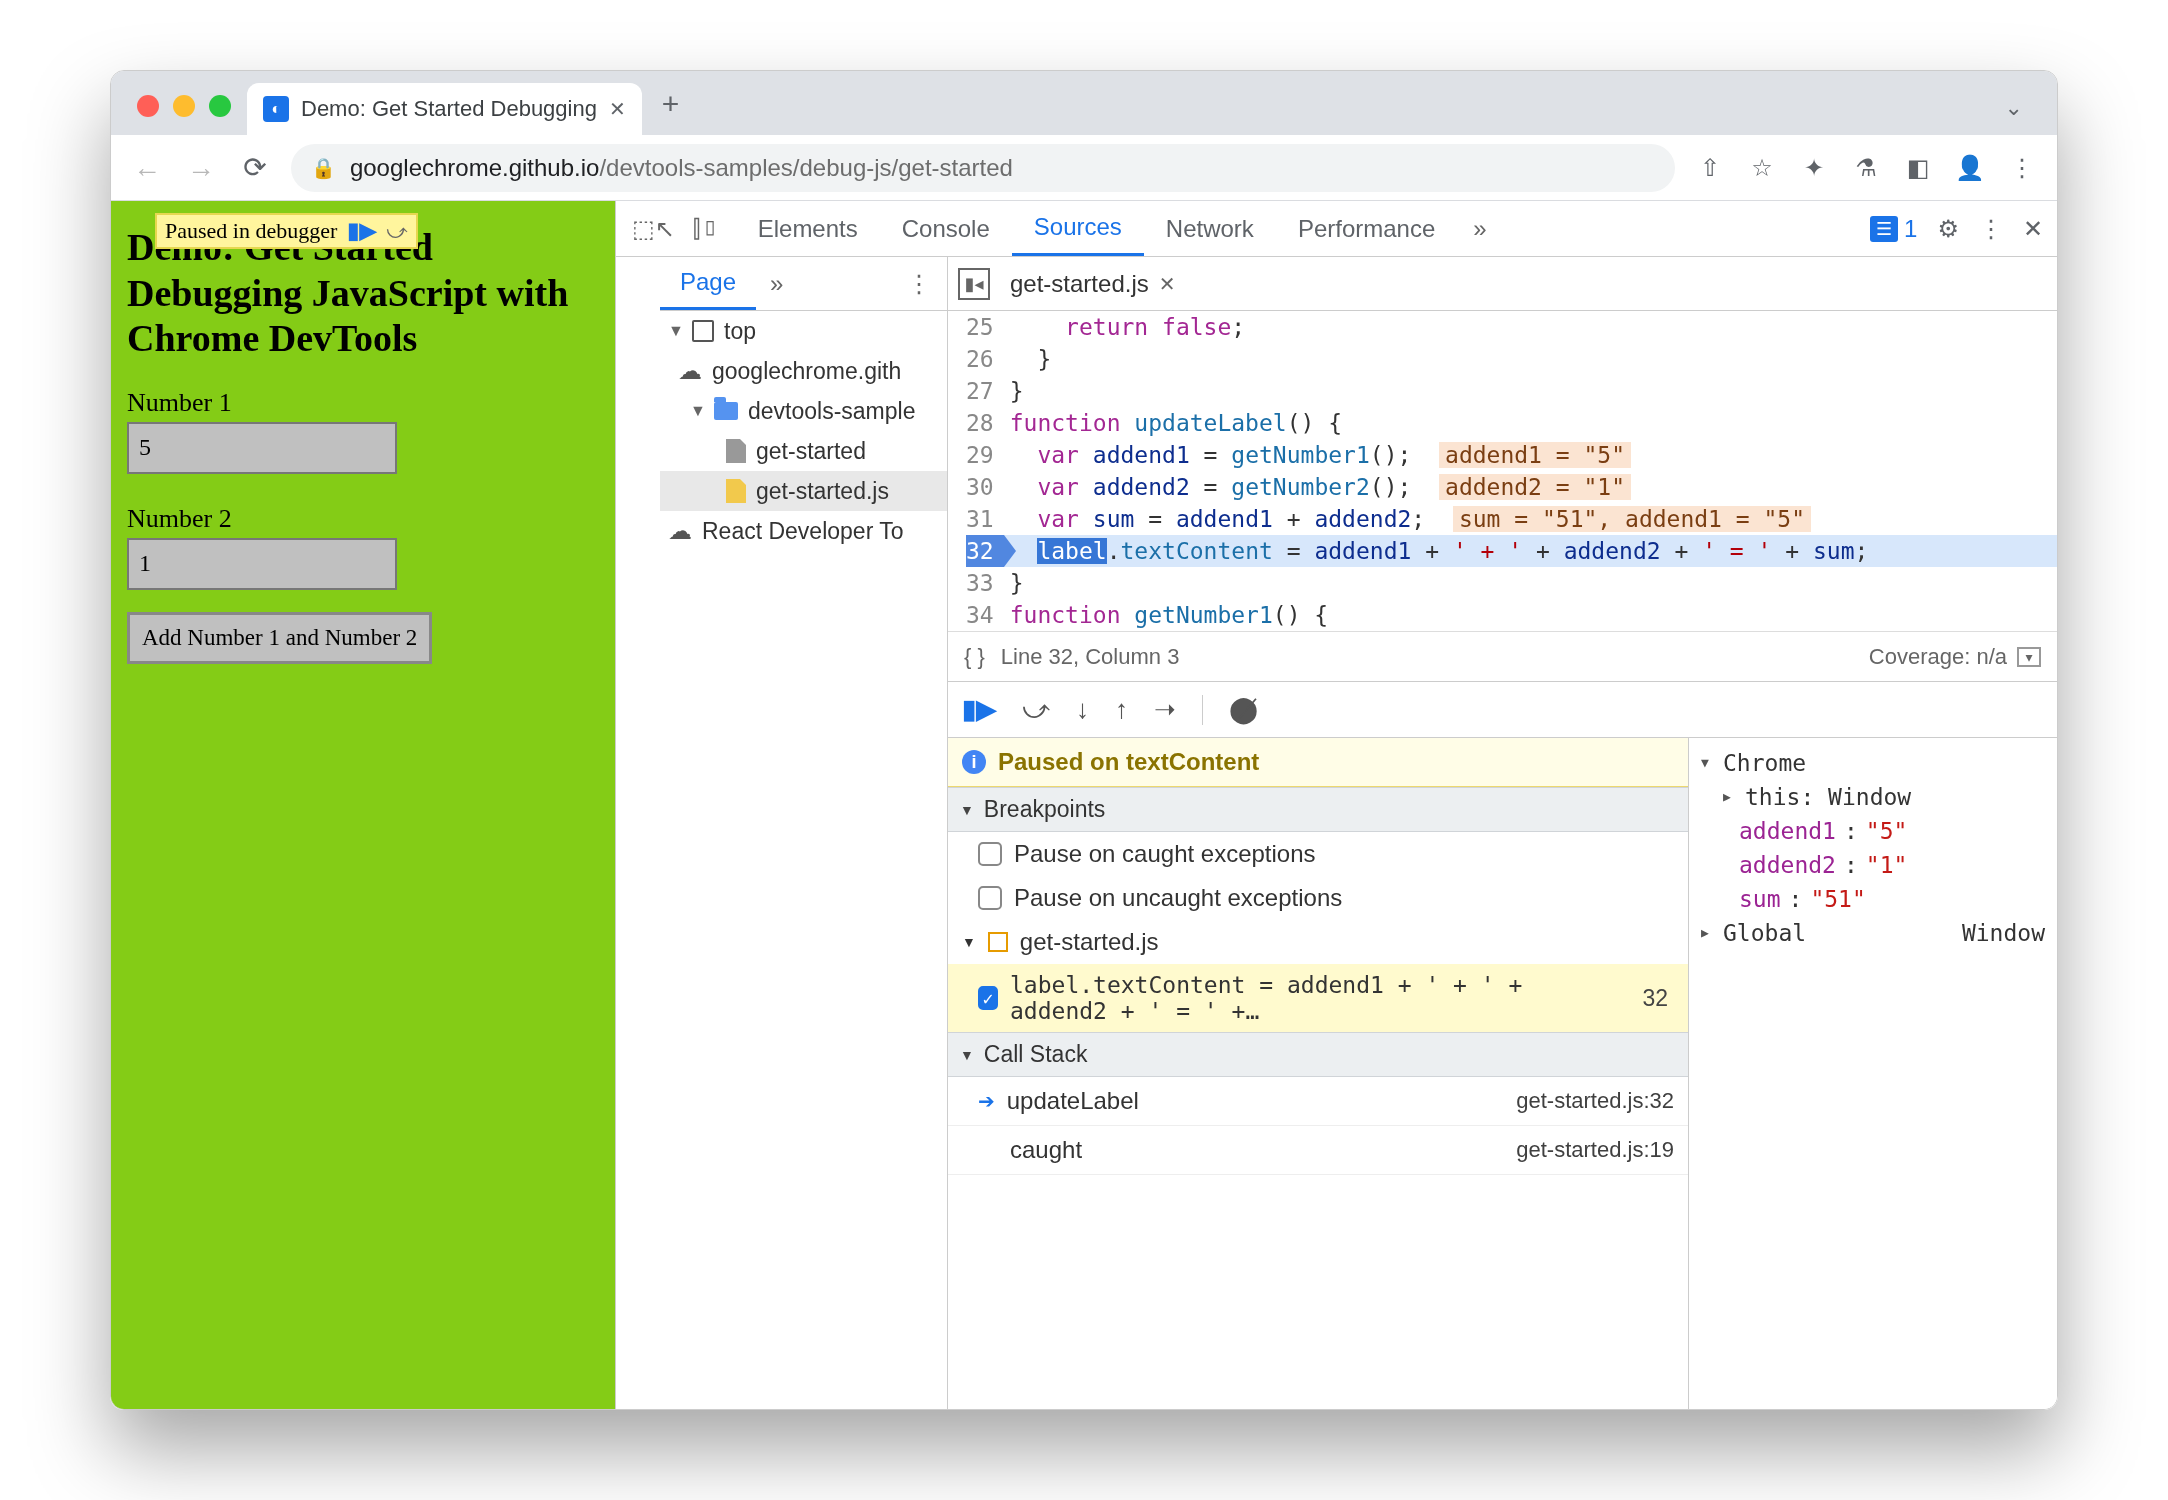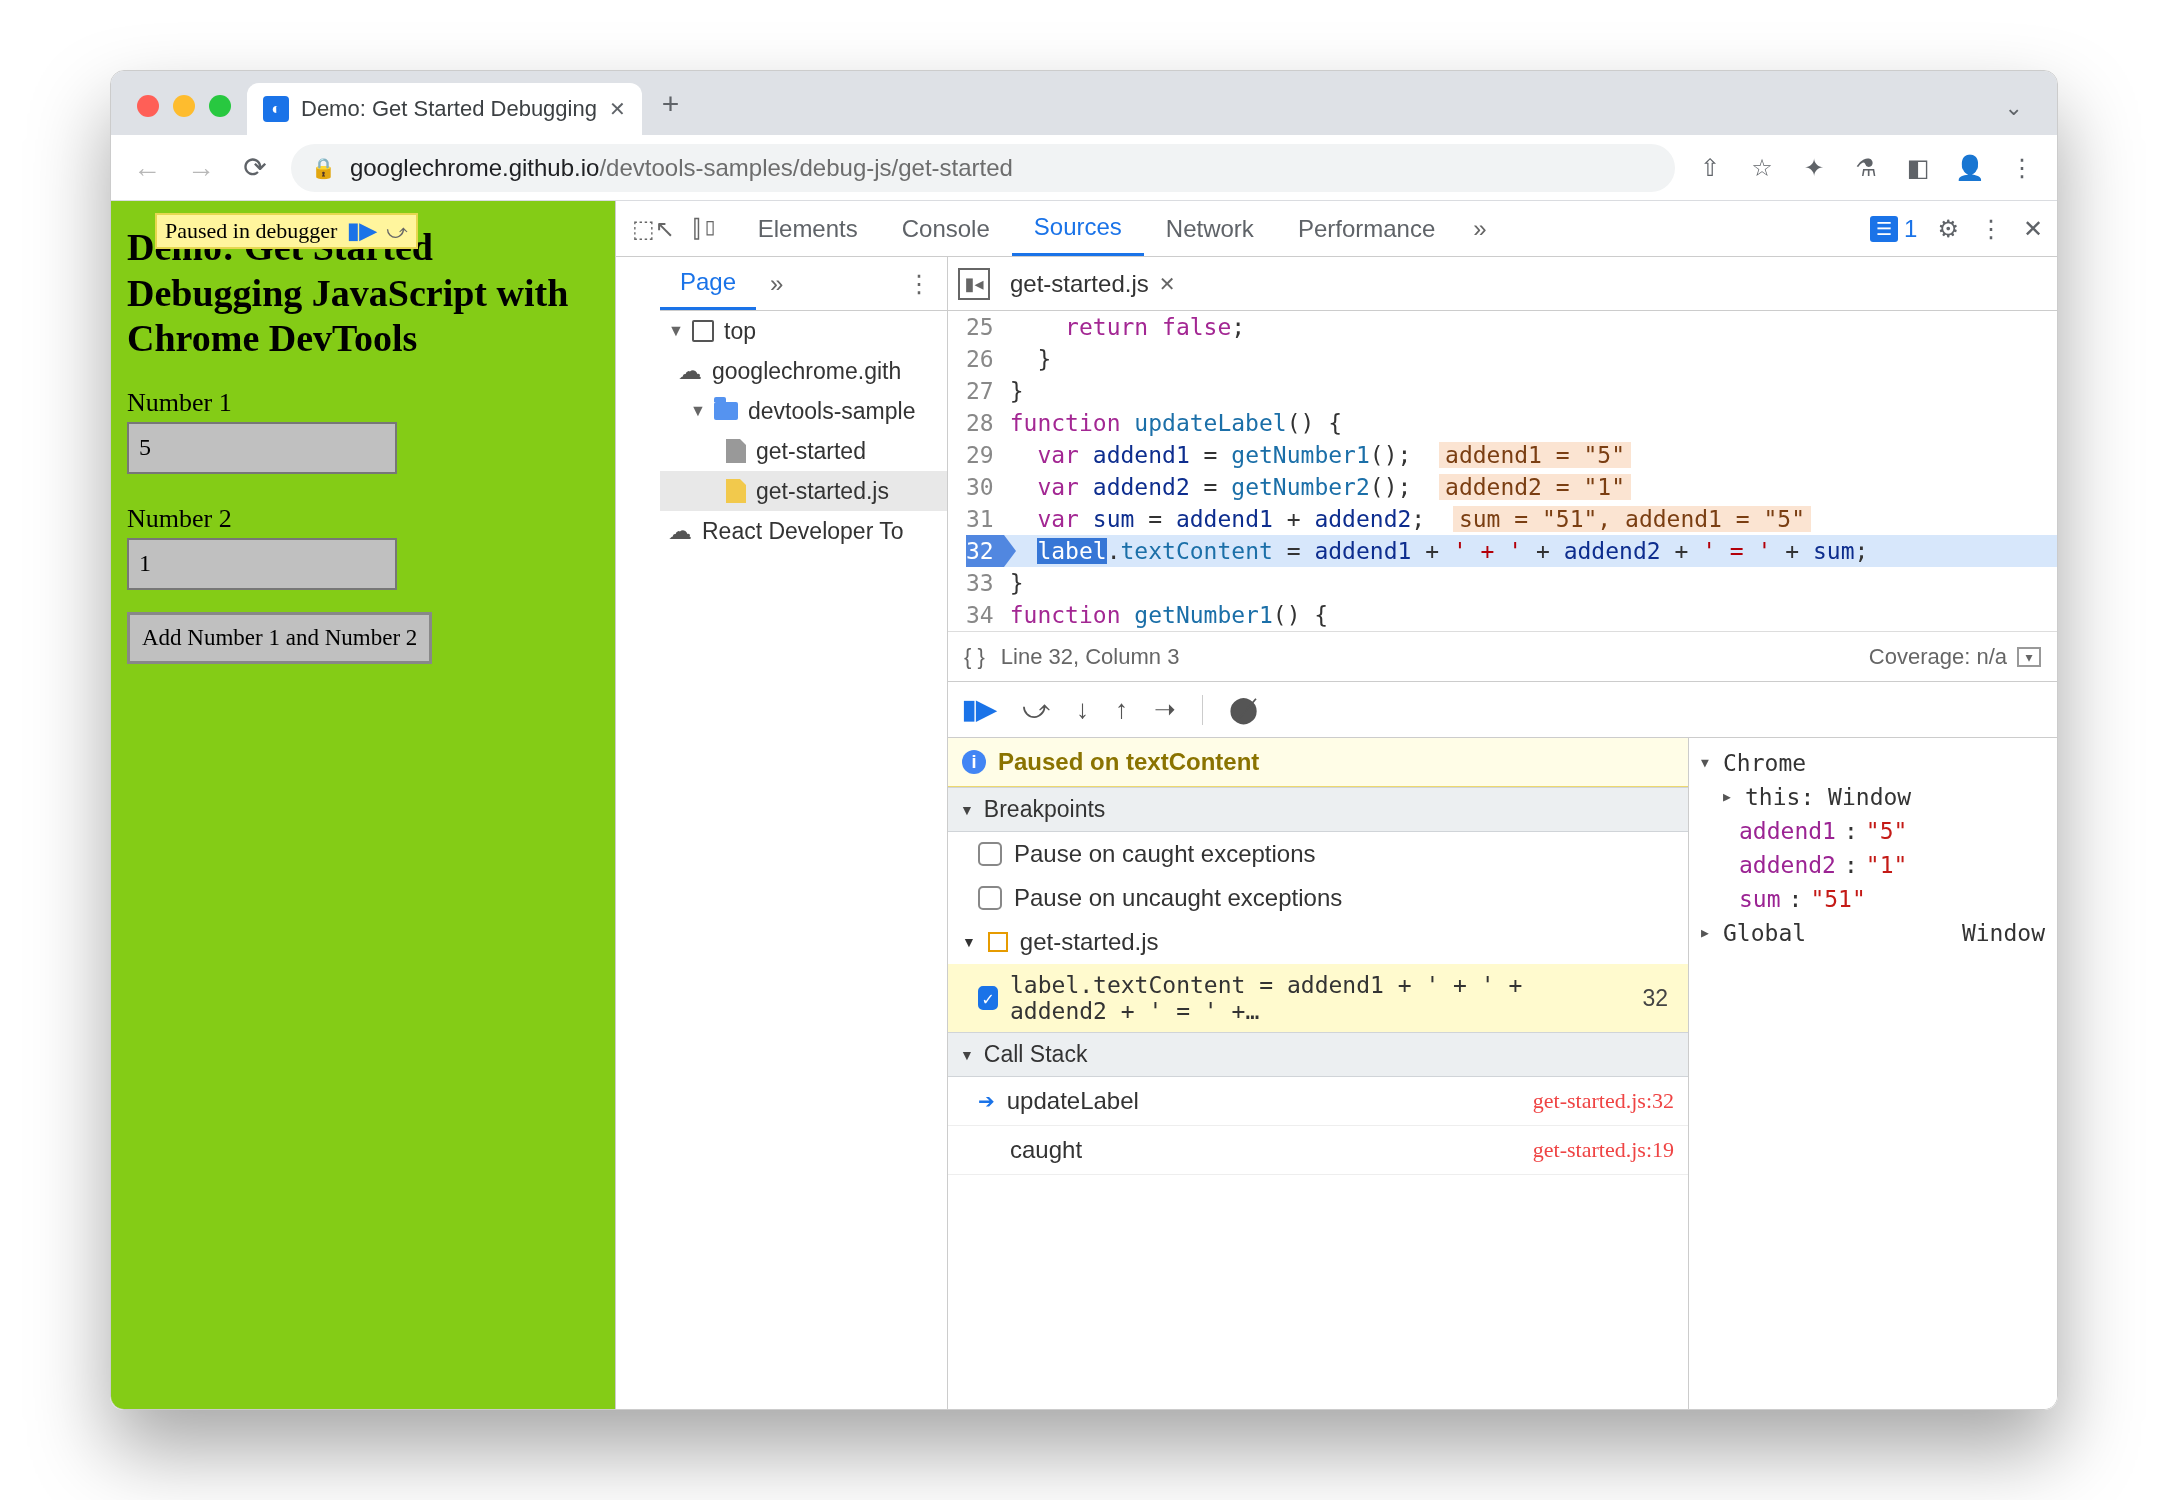--- a/index.html
+++ b/index.html
@@ -279,21 +279,21 @@
   font-size:23px;
 }
 .section-h .tri { font-size:14px; color:#444; }
 .chk-row { padding:8px 14px 8px 30px; display:flex; align-items:center; gap:12px; font-size:24px;}
 .chk { width:24px; height:24px; border:2px solid #888; border-radius:5px; display:inline-flex; align-items:center; justify-content:center;}
 .chk.checked { background:#1a73e8; border-color:#1a73e8; color:#fff; font-size:18px;}
 .bp-row { background:#ffface; padding:8px 14px 8px 30px; display:flex; align-items:center; gap:12px; font-size:23px; font-family: Menlo, monospace;}
 .bp-row .num { margin-left:auto; color:#444; padding-right:6px; font-family: -apple-system, sans-serif;}
 .bp-icon { width:20px; height:20px; border:2px solid #e69b00; display:inline-block;}
 .cs-row { padding:10px 14px 10px 30px; display:flex; align-items:center; gap:12px; font-size:24px; border-bottom:1px solid #eee;}
-.cs-row .loc { margin-left:auto; color:#ef4444; font-size:22px;font-family:Liberation Serif, serif;}
+.cs-row .loc { margin-left:auto; color:#404040; font-size:22px;}
 .cs-row .arrow-ind { color:#1a73e8; font-size:20px;}
 .cs-row:first-of-type { }
 
 .scope-col {
   width: 368px;
   display:flex;
   flex-direction:column;
 }
 .scope-tabs { height:56px; border-bottom:1px solid #ccc; display:flex; }
 .scope-tabs .st { padding:0 20px; display:flex; align-items:center; color:#5f6368;}

